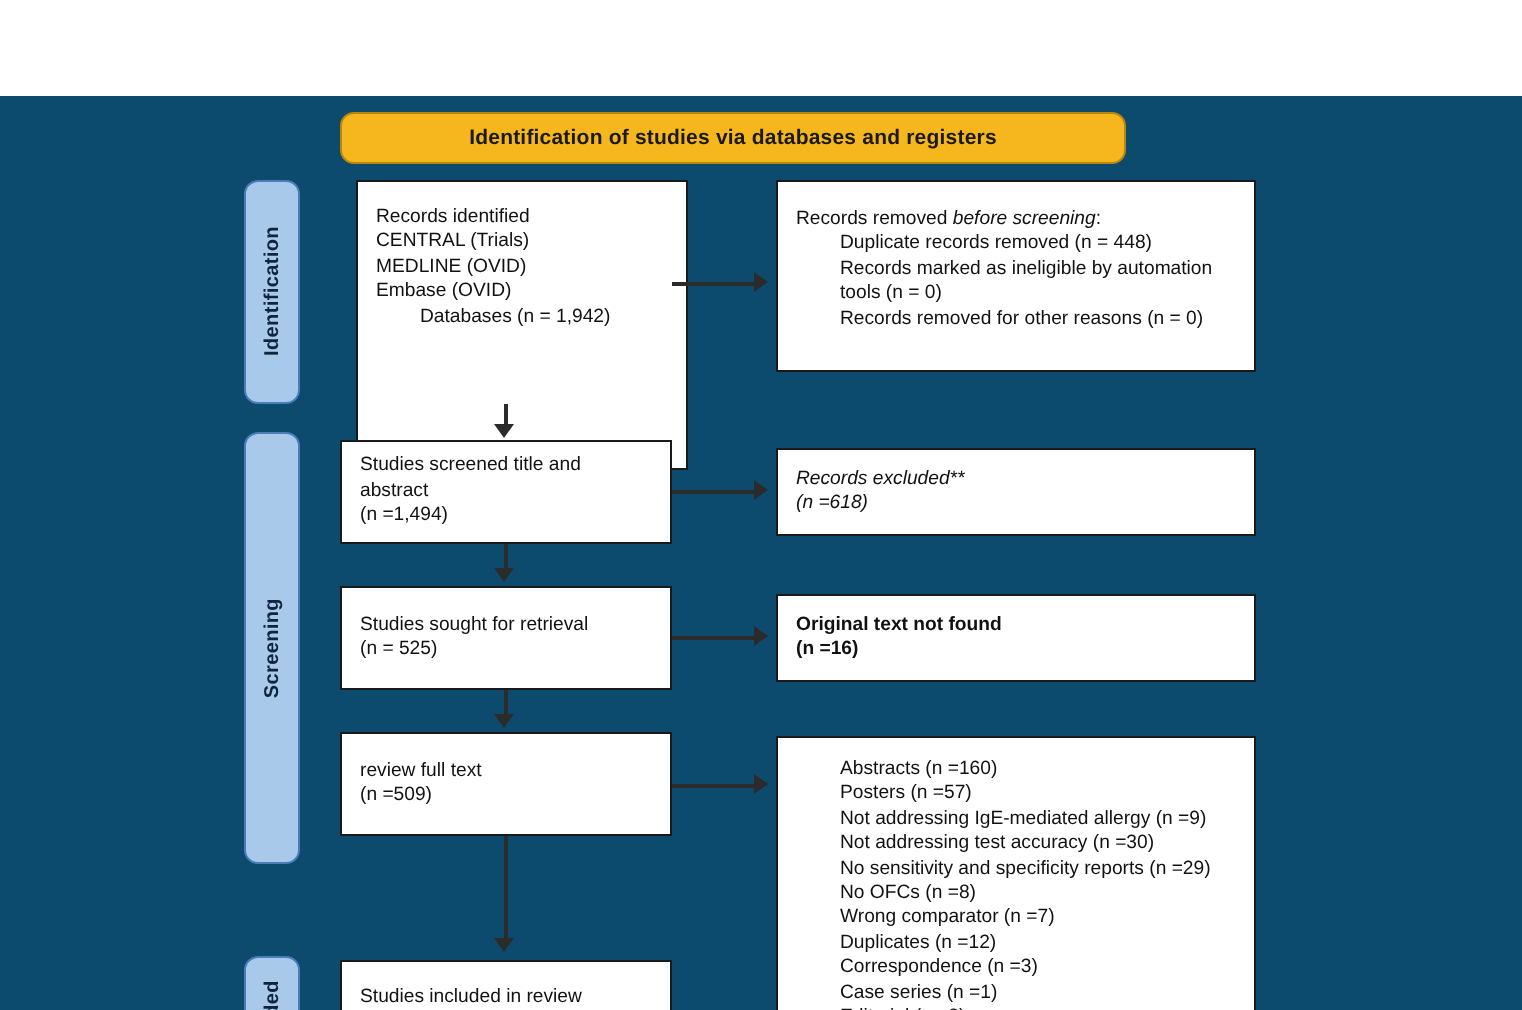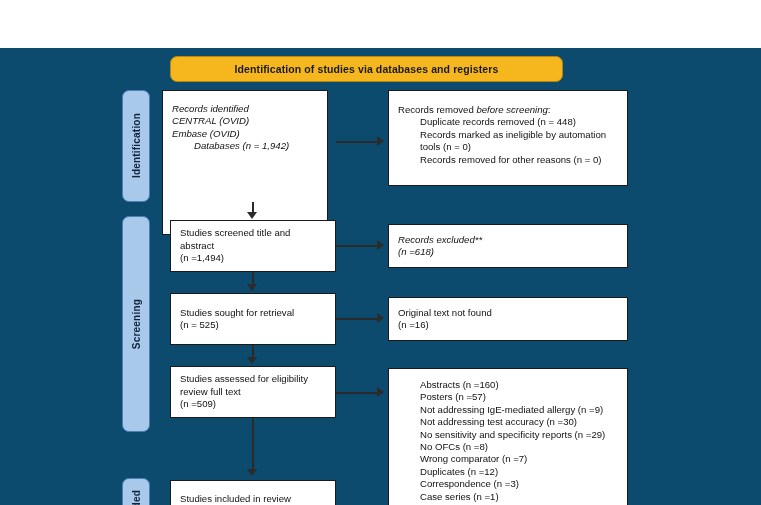--- a/index.html
+++ b/index.html
@@ -80,30 +80,30 @@
     line-height: 12.4px;
     color: #111111;
     overflow: hidden;
   }
   .box .line { white-space: nowrap; }
   .box .indent { padding-left: 22px; }
   .box .wrap { white-space: normal; }
   .box em { }
 
   
-  #box-identified   { left: 162px; top: 42px;  width: 166px; height: 145px; font-style: italic; }
+  #box-identified   { left: 178px; top: 42px;  width: 166px; height: 145px; }
   #box-screened     { left: 170px; top: 172px; width: 166px; height: 52px; }
   #box-sought       { left: 170px; top: 245px; width: 166px; height: 52px; }
   #box-assessed     { left: 170px; top: 318px; width: 166px; height: 52px; }
   #box-included     { left: 170px; top: 432px; width: 166px; height: 66px; }
 
   
   #box-removed      { left: 388px; top: 42px;  width: 240px; height: 96px; }
   #box-excluded-ta  { left: 388px; top: 176px; width: 240px; height: 44px; font-style: italic; }
-  #box-notfound     { left: 388px; top: 249px; width: 240px; height: 44px; }
+  #box-notfound     { left: 388px; top: 249px; width: 240px; height: 44px; font-weight: bold; }
   #box-reports-exc  { left: 388px; top: 320px; width: 240px; height: 174px; }
 
   
   #box-screened, #box-sought, #box-assessed {
     display: flex; flex-direction: column; justify-content: center;
   }
   #box-excluded-ta, #box-notfound {
     display: flex; flex-direction: column; justify-content: center;
   }
   #box-included { display: flex; flex-direction: column; justify-content: center; gap: 16px; }
@@ -170,21 +170,22 @@
   </div>
   <div class="stage" id="stage-screening">
     <span class="stage-label">Screening</span>
   </div>
   <div class="stage" id="stage-included">
     <span class="stage-label">Included</span>
   </div>
 
   <div class="box" id="box-identified">
     <div class="line">Records identified</div>
-    <div class="line">CENTRAL (OVID)</div>
+    <div class="line">CENTRAL (Trials)</div>
+    <div class="line">MEDLINE (OVID)</div>
     <div class="line">Embase (OVID)</div>
     <div class="line indent">Databases (n = 1,942)</div>
   </div>
 
   <div class="box" id="box-removed">
     <div class="line"><span>Records removed </span><em>before screening</em><span>:</span></div>
     <div class="line indent">Duplicate records removed (n = 448)</div>
     <div class="wrap indent">Records marked as ineligible by automation tools (n = 0)</div>
     <div class="line indent">Records removed for other reasons (n = 0)</div>
   </div>
@@ -204,21 +205,20 @@
     <div class="line">Studies sought for retrieval</div>
     <div class="line">(n = 525)</div>
   </div>
 
   <div class="box" id="box-notfound">
     <div class="line">Original text not found</div>
     <div class="line">(n =16)</div>
   </div>
 
   <div class="box" id="box-assessed">
-    <div class="line">Studies assessed for eligibility</div>
     <div class="line">review full text</div>
     <div class="line">(n =509)</div>
   </div>
 
   <div class="box" id="box-reports-exc">
     <div class="line indent">Abstracts (n =160)</div>
     <div class="line indent">Posters (n =57)</div>
     <div class="line indent">Not addressing IgE-mediated allergy (n =9)</div>
     <div class="line indent">Not addressing test accuracy (n =30)</div>
     <div class="line indent">No sensitivity and specificity reports (n =29)</div>

